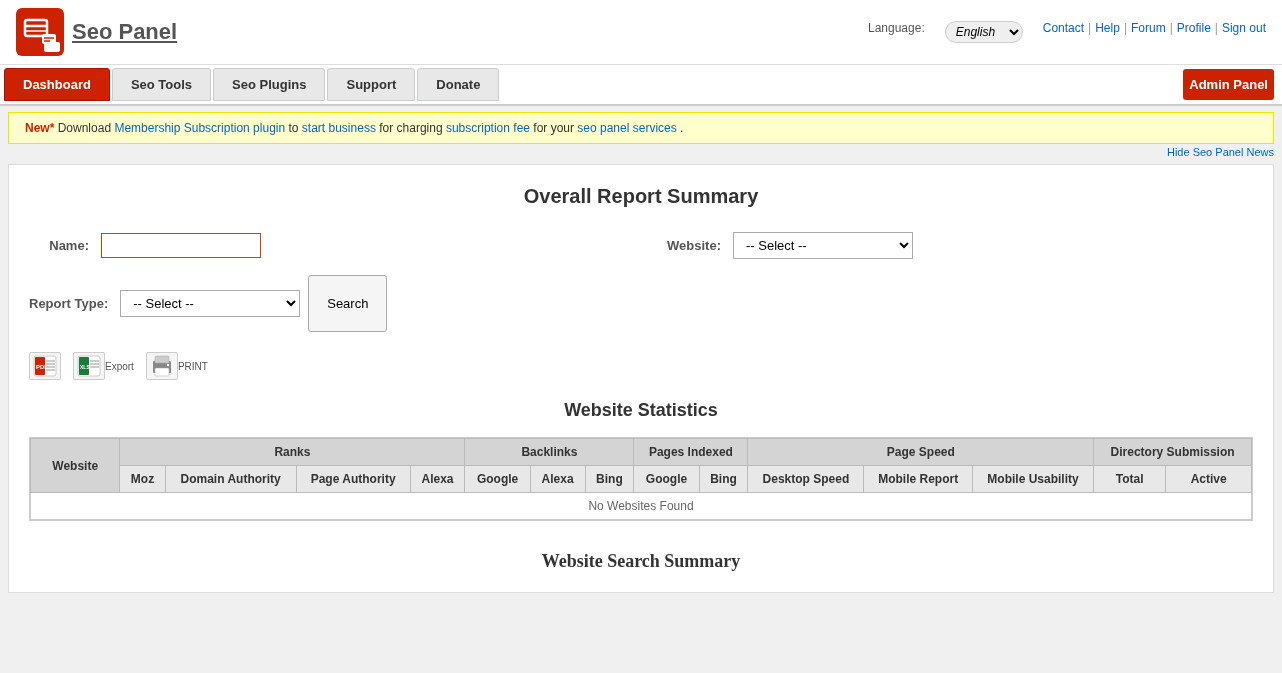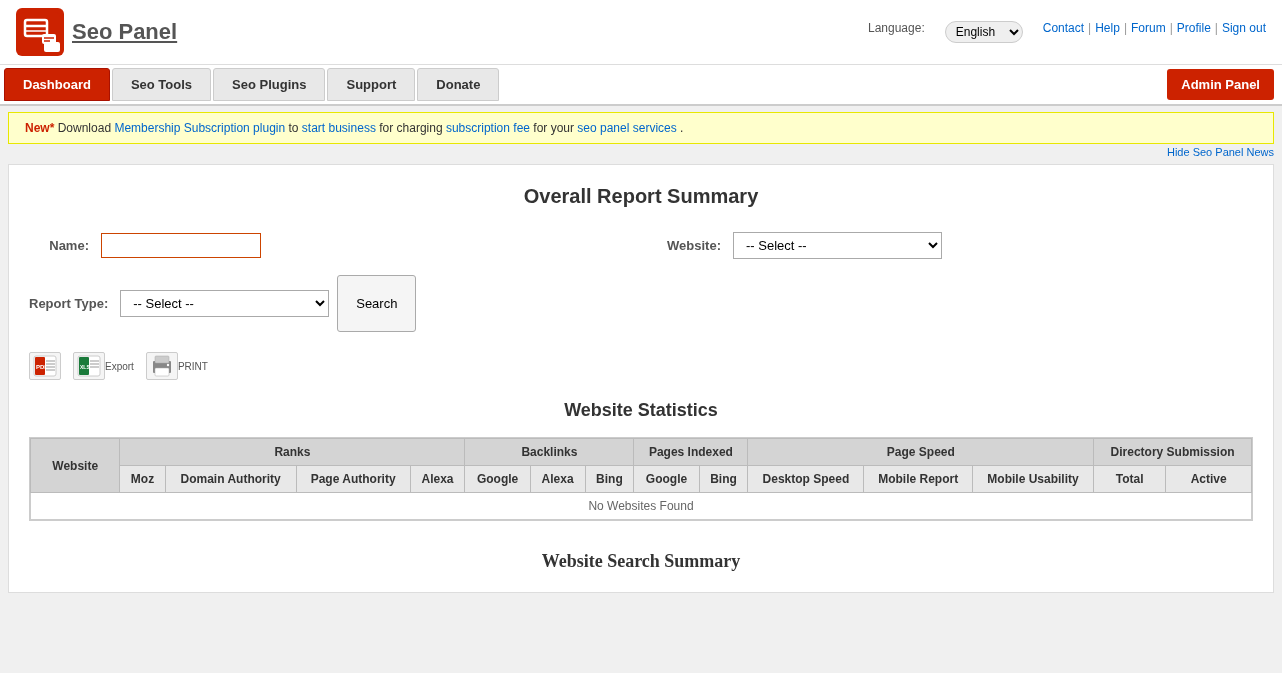--- a/index.html
+++ b/index.html
@@ -6,50 +6,50 @@
     body { font-family: Arial, sans-serif; font-size: 13px; background: #f0f0f0; color: #333; }
 
     
     .top-bar { background: #fff; padding: 8px 16px; display: flex; align-items: center; justify-content: space-between; border-bottom: 1px solid #ddd; }
     .logo-area { display: flex; align-items: center; gap: 8px; }
     .logo-icon { width: 48px; height: 48px; background: #cc2200; border-radius: 6px; display: flex; align-items: center; justify-content: center; color: #fff; font-weight: bold; font-size: 22px; position: relative; }
     .logo-icon::after { content: ''; position: absolute; bottom: 4px; right: 4px; width: 16px; height: 10px; background: #fff; border-radius: 2px; }
     .logo-text { font-size: 22px; font-weight: bold; color: #555; text-decoration: underline; }
     .top-right { display: flex; align-items: flex-start; gap: 20px; font-size: 12px; }
     .lang-label { color: #555; }
-    .lang-select { padding: 2px 6px; border: 1px solid #ccc; border-radius: 11px; font-size: 12px; }
+    .lang-select { padding: 2px 6px; border: 1px solid #ccc; border-radius: 11px; font-size: 12px; font-style: italic; }
     .top-links { display: flex; gap: 4px; align-items: center; }
     .top-links a { color: #0066cc; text-decoration: none; font-size: 12px; }
     .divider { color: #999; }
 
     
     .nav-bar { background: #fff; display: flex; align-items: center; justify-content: space-between; border-bottom: 2px solid #ccc; padding: 0 4px; }
     .nav-left { display: flex; }
     .nav-item { padding: 8px 18px; font-size: 13px; font-weight: bold; cursor: pointer; text-decoration: none; color: #333; border: 1px solid transparent; }
     .nav-item.active { background: #cc2200; color: #fff; border-color: #aa1100; border-radius: 3px 3px 0 0; }
     .nav-item:not(.active) { background: #e8e8e8; border-color: #ccc; border-radius: 3px 3px 0 0; margin-left: 2px; }
-    .admin-panel-btn { background: #cc2200; color: #fff; padding: 8px 14px; font-size: 13px; font-weight: bold; border: none; cursor: pointer; border-radius: 3px; margin: 4px; text-align: center; }
+    .admin-panel-btn { background: #cc2200; color: #fff; padding: 8px 6px; font-size: 13px; font-weight: bold; border: none; cursor: pointer; border-radius: 3px; margin: 4px; text-align: center; }
 
     
     .news-banner { background: #ffffcc; border: 1px solid #e8e800; padding: 8px 16px; font-size: 12px; margin: 6px 8px 0 8px; }
     .news-banner .new-label { color: #cc2200; font-weight: bold; }
     .news-banner a { color: #0066cc; text-decoration: none; }
     .hide-news { text-align: right; font-size: 11px; margin: 2px 8px 6px 8px; }
     .hide-news a { color: #0066cc; text-decoration: none; font-size: 11px; }
 
     
     .main-content { background: #fff; margin: 6px 8px; padding: 20px; border: 1px solid #ddd; }
     .section-title { text-align: center; font-size: 20px; font-weight: bold; color: #333; margin-bottom: 24px; }
 
     
     .form-grid { display: grid; grid-template-columns: 1fr 1fr; gap: 16px 40px; margin-bottom: 20px; }
     .form-row { display: flex; align-items: center; gap: 12px; }
     .form-label { font-size: 13px; font-weight: bold; color: #555; white-space: nowrap; min-width: 60px; text-align: right; }
     .form-input { border: 1px solid #cc4400; padding: 4px 8px; font-size: 13px; outline: none; width: 160px; }
-    .form-select { border: 1px solid #aaa; padding: 4px 8px; font-size: 13px; width: 209px; background: #fff; }
+    .form-select { border: 1px solid #aaa; padding: 4px 8px; font-size: 13px; width: 180px; background: #fff; }
     .date-input { border: 1px solid #aaa; padding: 4px 8px; font-size: 13px; width: 110px; }
     .date-row { display: flex; align-items: center; gap: 6px; }
     .cal-icon { width: 22px; height: 22px; background: #e0e0e0; border: 1px solid #aaa; cursor: pointer; display: inline-flex; align-items: center; justify-content: center; font-size: 11px; }
     .search-btn { background: #f5f5f5; border: 1px solid #aaa; padding: 20px 18px; font-size: 13px; cursor: pointer; border-radius: 3px; }
 
     
     .action-icons { display: flex; gap: 12px; margin: 16px 0; }
     .action-icon-btn { display: flex; flex-direction: row; align-items: center; cursor: pointer; font-size: 10px; color: #555; }
     .icon-box { width: 32px; height: 28px; display: flex; align-items: center; justify-content: center; background: #f5f5f5; border: 1px solid #ccc; border-radius: 2px; }
 

